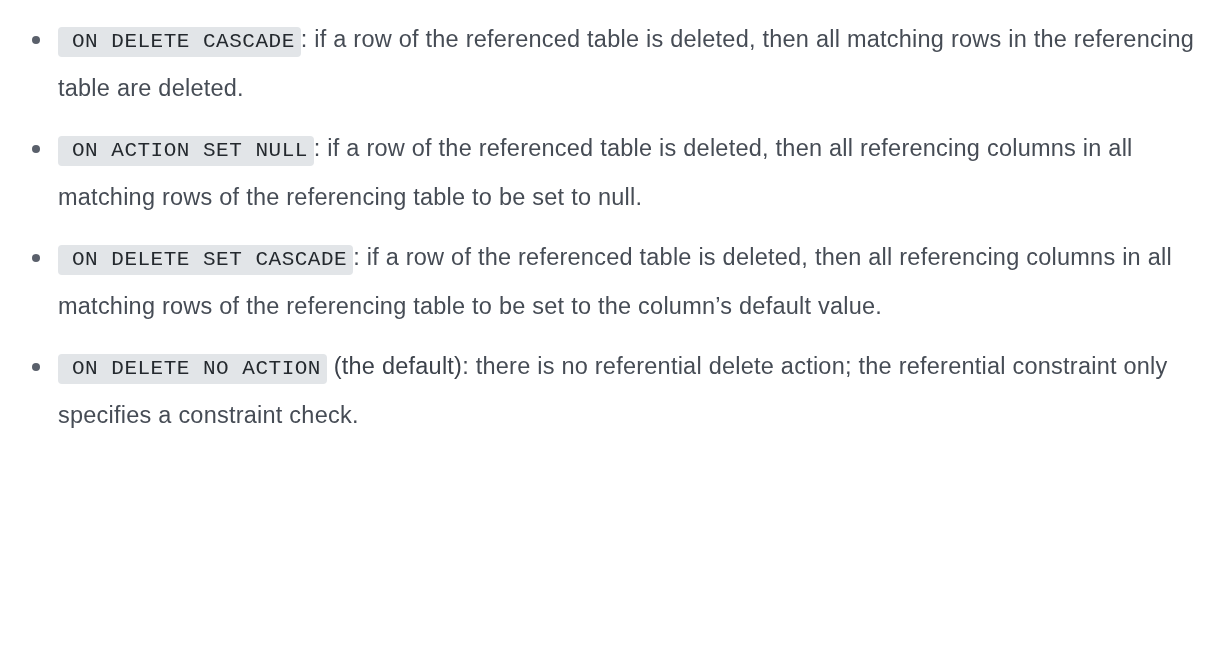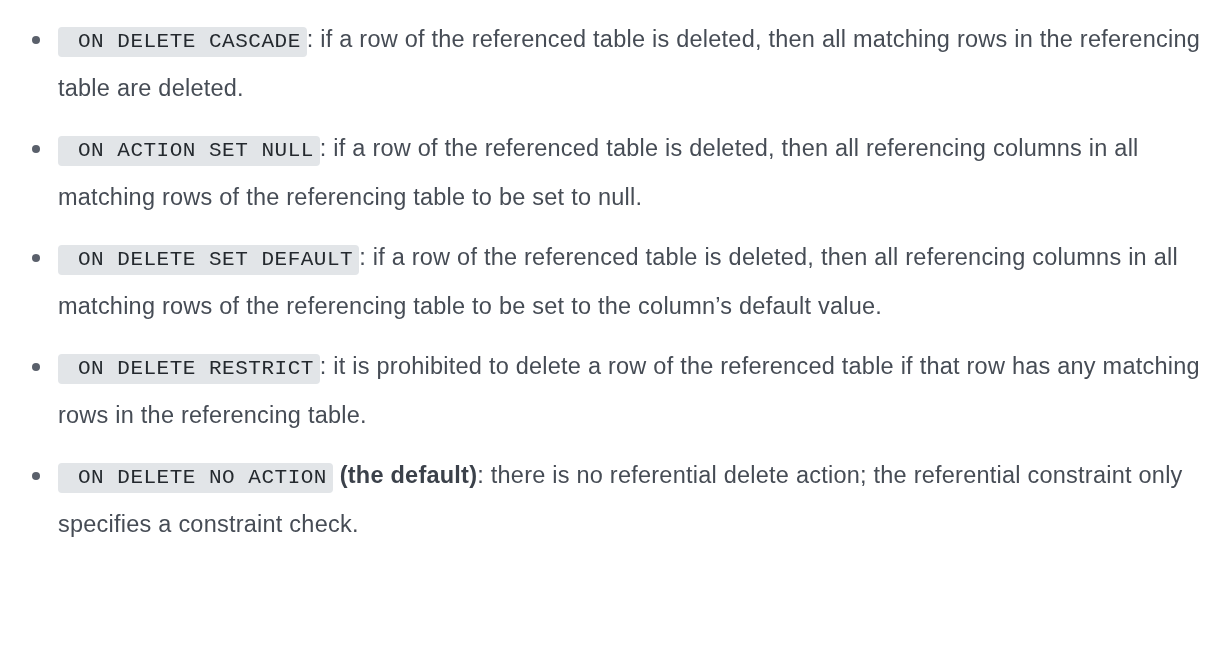--- a/index.html
+++ b/index.html
@@ -44,28 +44,28 @@
     width: 8px;
     height: 8px;
     border-radius: 50%;
     background: #5a606b;
   }
   code.inline-code {
     font-family: "Liberation Mono", monospace;
     background: #e2e5e8;
     color: #24292e;
     border-radius: 4px;
-    padding: 3px 6px 4px 20px;
+    padding: 3px 6px 4px 14px;
     font-size: 21px;
     letter-spacing: 0.5px;
     white-space: nowrap;
     margin-top: 12px;
   }
   .bold-note {
-    font-weight: bold;
+    font-weight: normal;
     color: #3b414a;
   }
   .txt {
     white-space: pre-wrap;
   }
 </style>
 </head>
 <body>
 
 <div class="doc">
@@ -73,25 +73,22 @@
 
     <li class="bullet-item">
       <code class="inline-code">ON DELETE CASCADE</code><span class="txt"></span><span class="bold-note"></span><span class="txt">: if a row of the referenced table is deleted, then all matching rows in the referencing table are deleted.</span>
     </li>
 
     <li class="bullet-item">
       <code class="inline-code">ON ACTION SET NULL</code><span class="txt"></span><span class="bold-note"></span><span class="txt">: if a row of the referenced table is deleted, then all referencing columns in all matching rows of the referencing table to be set to null.</span>
     </li>
 
     <li class="bullet-item">
-      <code class="inline-code">ON DELETE SET DEFAULT</code><span class="txt"></span><span class="bold-note"></span><span class="txt">: if a row of the referenced table is deleted, then all referencing columns in all matching rows of the referencing table to be set to the column’s default value.</span>
+      <code class="inline-code">ON DELETE SET CASCADE</code><span class="txt"></span><span class="bold-note"></span><span class="txt">: if a row of the referenced table is deleted, then all referencing columns in all matching rows of the referencing table to be set to the column’s default value.</span>
     </li>
 
-    <li class="bullet-item">
-      <code class="inline-code">ON DELETE RESTRICT</code><span class="txt"></span><span class="bold-note"></span><span class="txt">: it is prohibited to delete a row of the referenced table if that row has any matching rows in the referencing table.</span>
-    </li>
 
     <li class="bullet-item">
       <code class="inline-code">ON DELETE NO ACTION</code><span class="txt"> </span><span class="bold-note">(the default)</span><span class="txt">: there is no referential delete action; the referential constraint only specifies a constraint check.</span>
     </li>
 
   </ul>
 </div>
 
 </body></html>

